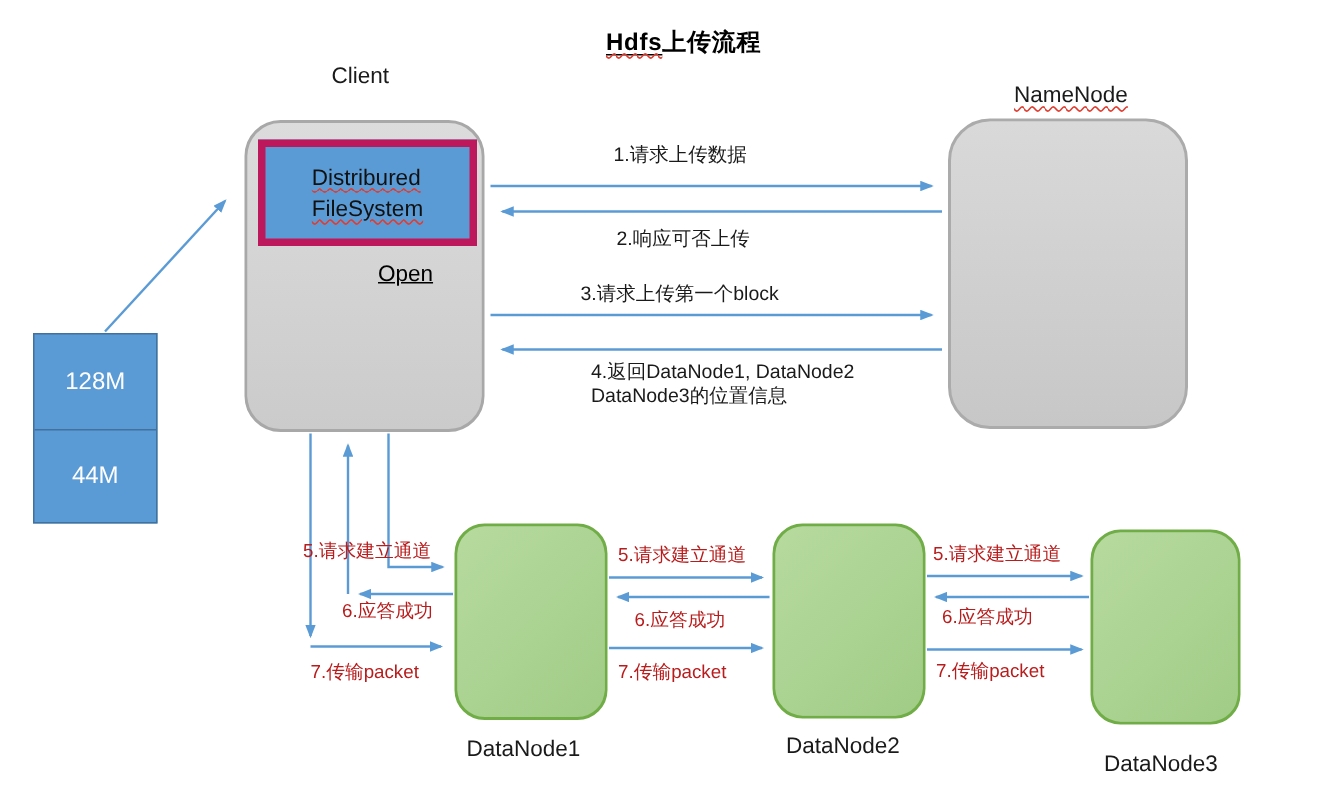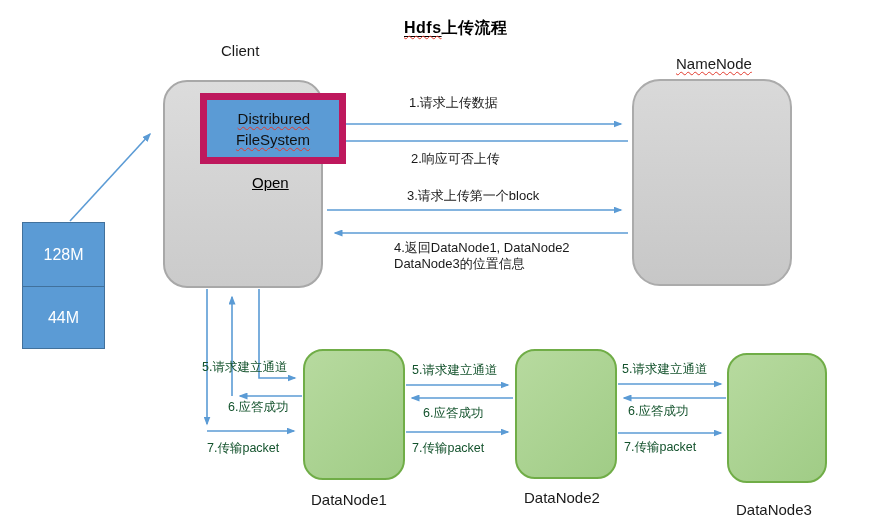--- a/index.html
+++ b/index.html
@@ -2,40 +2,39 @@
 <html><head>
 <meta charset="utf-8">
 <style>
   html,body{margin:0;padding:0;background:#ffffff;}
   .canvas{
     position:relative;width:895px;height:525px;background:#ffffff;overflow:hidden;
     font-family:"Liberation Sans","DejaVu Sans",sans-serif;color:#000;
   }
   .abs{position:absolute;}
   .lbl{font-size:13px;line-height:16px;white-space:nowrap;color:#1a1a1a;}
-  .lbl-sm{font-size:12.5px;line-height:15px;white-space:nowrap;color:#14532d;}
+  .lbl-sm{font-size:12.5px;line-height:15px;white-space:nowrap;color:#b91c1c;}
   .title{font-size:16px;font-weight:bold;letter-spacing:0.5px;}
   .u-black{text-decoration:underline solid #000;text-underline-offset:3px;text-decoration-thickness:1px;}
   .wavy{text-decoration:underline wavy #e23b2e;text-decoration-thickness:1px;text-underline-offset:2px;}
   .node-title{font-size:15px;color:#1a1a1a;white-space:nowrap;}
   .client-container{
     width:160px;height:208px;border-radius:24px;
     background:linear-gradient(#dcdcdc,#cbcbcb);
     border:2px solid #a8a8a8;box-sizing:border-box;
   }
   .namenode-box{
     width:160px;height:207px;border-radius:28px;
     background:linear-gradient(#d9d9d9,#c7c7c7);
     border:2px solid #ababab;box-sizing:border-box;
   }
   .blue-box{
-    background:#5b9bd5;border:7px solid #be185d;box-sizing:border-box;
-    display:flex;align-items:center;justify-content:center;text-align:right;
+    background:#5b9bd5;border:5px solid #be185d;box-sizing:border-box;
+    display:flex;align-items:center;justify-content:center;text-align:left;
     color:#111;
-    margin-left:28px;
   }
   .green-box{
     background:linear-gradient(135deg,#b7da9f,#a0cc86);
     border:2px solid #70ad47;border-radius:20px;box-sizing:border-box;
   }
   .file-block{
     background:#5b9bd5;border:1px solid #41719c;box-sizing:border-box;
   }
   .file-cell{
     display:flex;align-items:center;justify-content:center;
@@ -108,21 +107,21 @@
 
   <div class="abs green-box" style="left:303px;top:349px;width:102px;height:131px;"></div>
   <div class="abs green-box" style="left:515px;top:349px;width:102px;height:130px;"></div>
   <div class="abs green-box" style="left:727px;top:353px;width:100px;height:130px;"></div>
   <div class="abs node-title" style="left:311px;top:491px;">DataNode1</div>
   <div class="abs node-title" style="left:524px;top:489px;">DataNode2</div>
   <div class="abs node-title" style="left:736px;top:501px;">DataNode3</div>
 
   <div class="abs lbl" style="left:409px;top:95px;">1.请求上传数据</div>
   <div class="abs lbl" style="left:411px;top:151px;">2.响应可否上传</div>
-  <div class="abs lbl" style="left:407px;top:188px;">3.请求上传第一个block</div>
+  <div class="abs lbl" style="left:387px;top:188px;">3.请求上传第一个block</div>
   <div class="abs lbl" style="left:394px;top:240px;">
     <div>4.返回DataNode1, DataNode2</div>
     <div>DataNode3的位置信息</div>
   </div>
 
   <div class="abs lbl-sm" style="left:202px;top:360px;">5.请求建立通道</div>
   <div class="abs lbl-sm" style="left:228px;top:400px;">6.应答成功</div>
   <div class="abs lbl-sm" style="left:207px;top:441px;">7.传输packet</div>
 
   <div class="abs lbl-sm" style="left:412px;top:363px;">5.请求建立通道</div>

